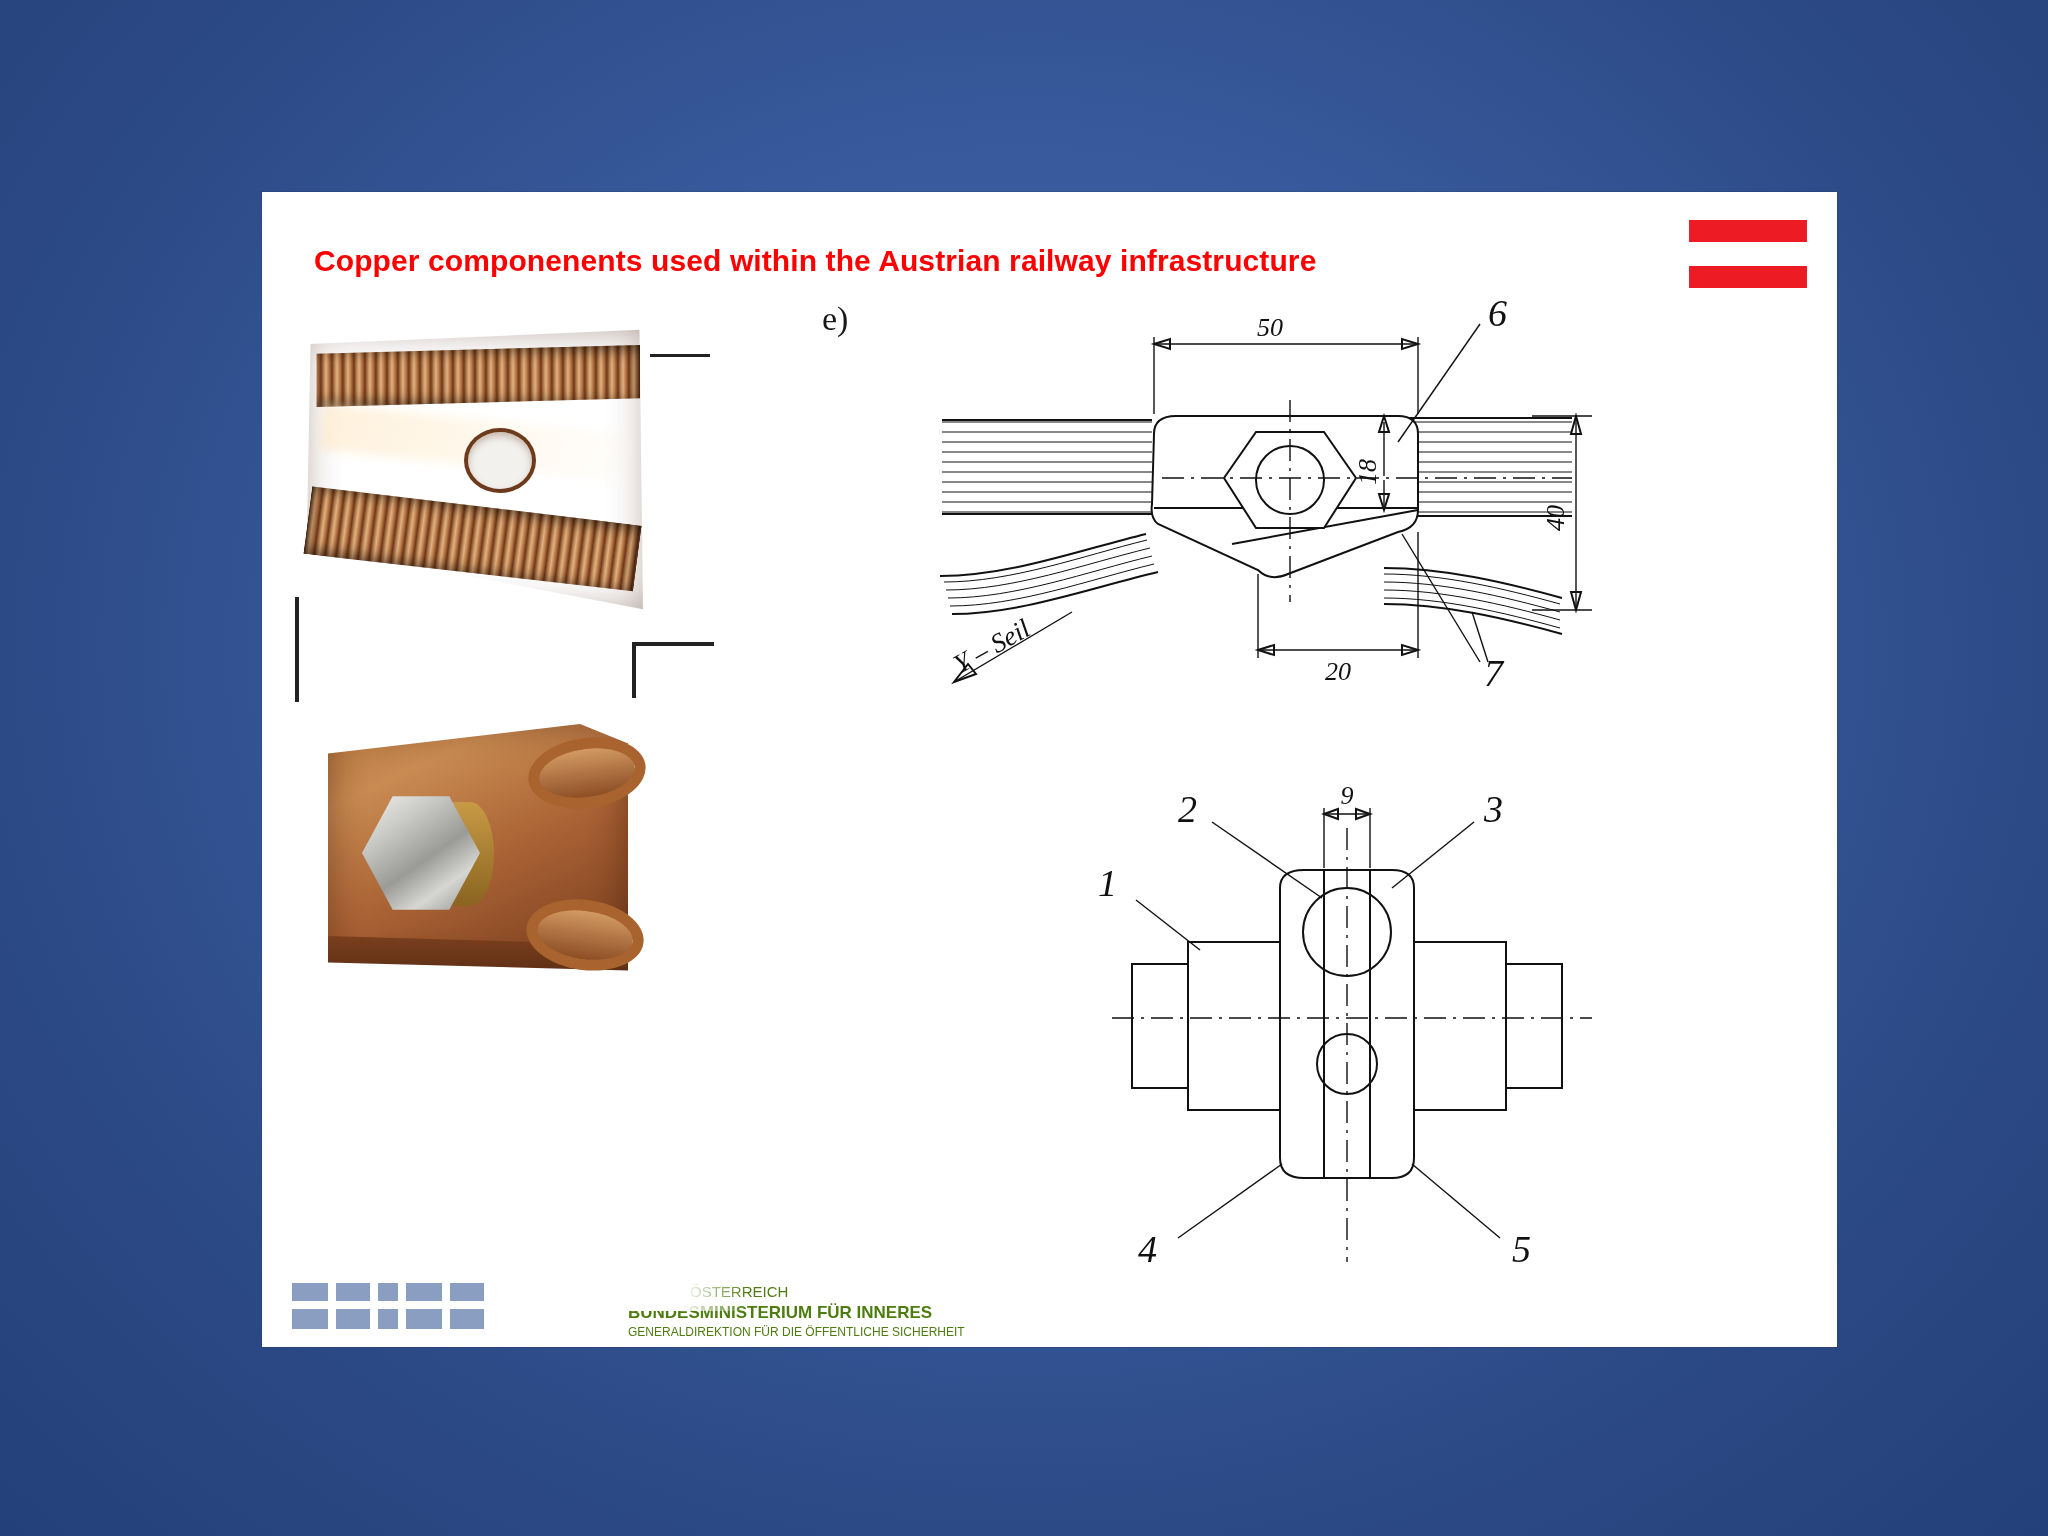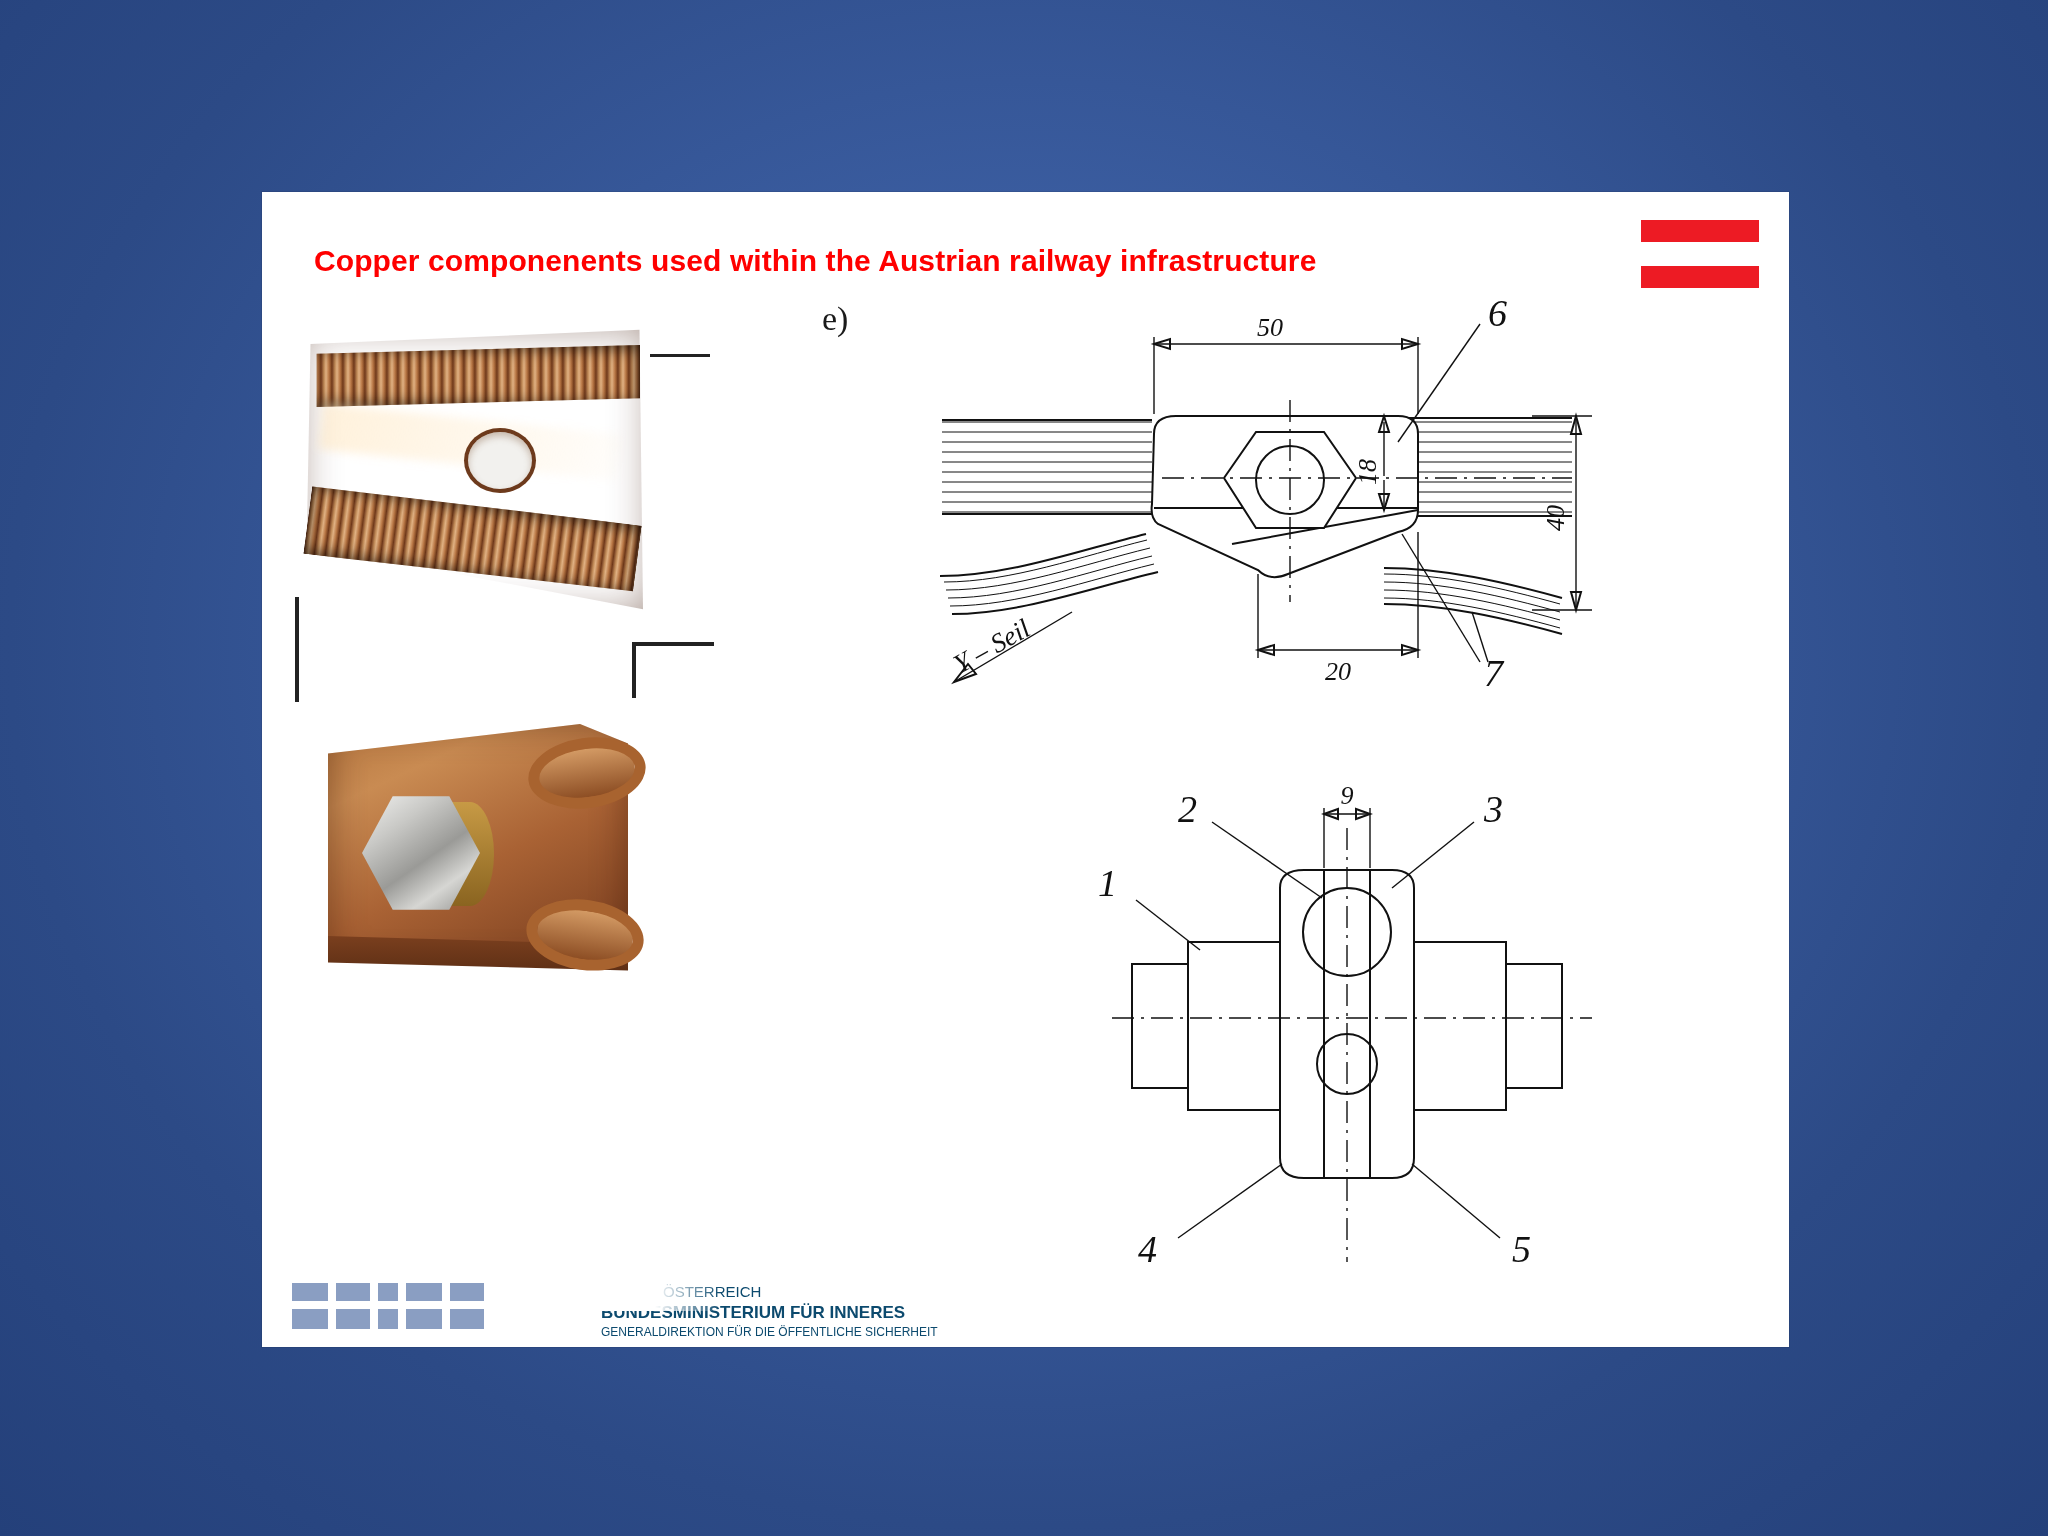--- a/index.html
+++ b/index.html
@@ -17,20 +17,21 @@
   
   #slide {
     position: absolute;
     left: 262px;
     top: 192px;
     width: 1527px;
     height: 1155px;
     background: #ffffff;
     box-shadow: 0 0 0 1px rgba(0,0,0,0.08);
     overflow: hidden;
+    padding-left: 48px;
   }
 
   
   #slide-title {
     position: absolute;
     left: 52px;
     top: 52px;
     font-size: 30px;
     font-weight: bold;
     color: #ff0000;
@@ -216,24 +217,24 @@
     bottom: 12px;
     width: 270px;
     height: 56px;
   }
   #footer-logo .bar {
     position: absolute;
     background: #8a9ec2;
   }
   #footer-text {
     position: absolute;
-    left: 339px;
+    left: 366px;
     bottom: 8px;
     width: 700px;
-    color: #0c4a6e;
+    color: #4d7c0f;
   }
   #footer-text .l1 { font-size: 15px; margin-bottom: 3px; padding-left: 62px; }
   #footer-text .l2 { font-size: 17px; font-weight: bold; margin-bottom: 2px; }
   #footer-text .l3 { font-size: 12px; }
   #footer-text .fade {
     background: linear-gradient(90deg, rgba(255,255,255,1) 0%, rgba(255,255,255,1) 18%, rgba(255,255,255,0) 40%);
     position: absolute;
     left: 0; top: 0; width: 300px; height: 28px;
     pointer-events: none;
   }

